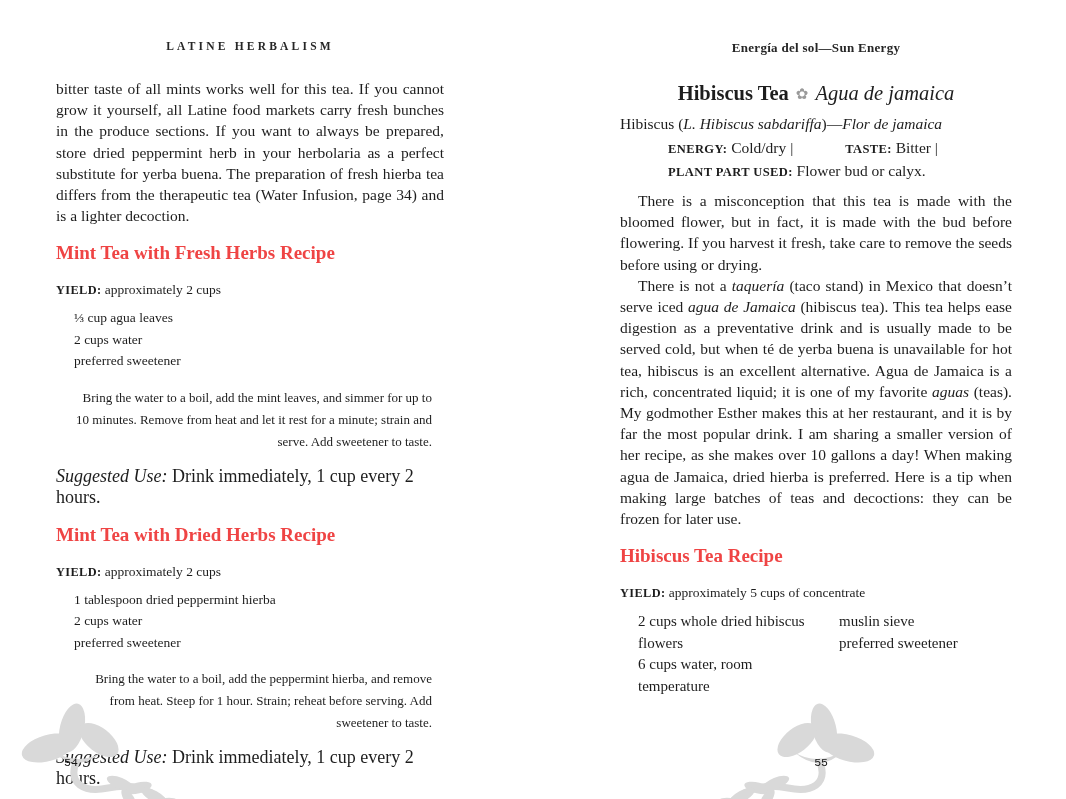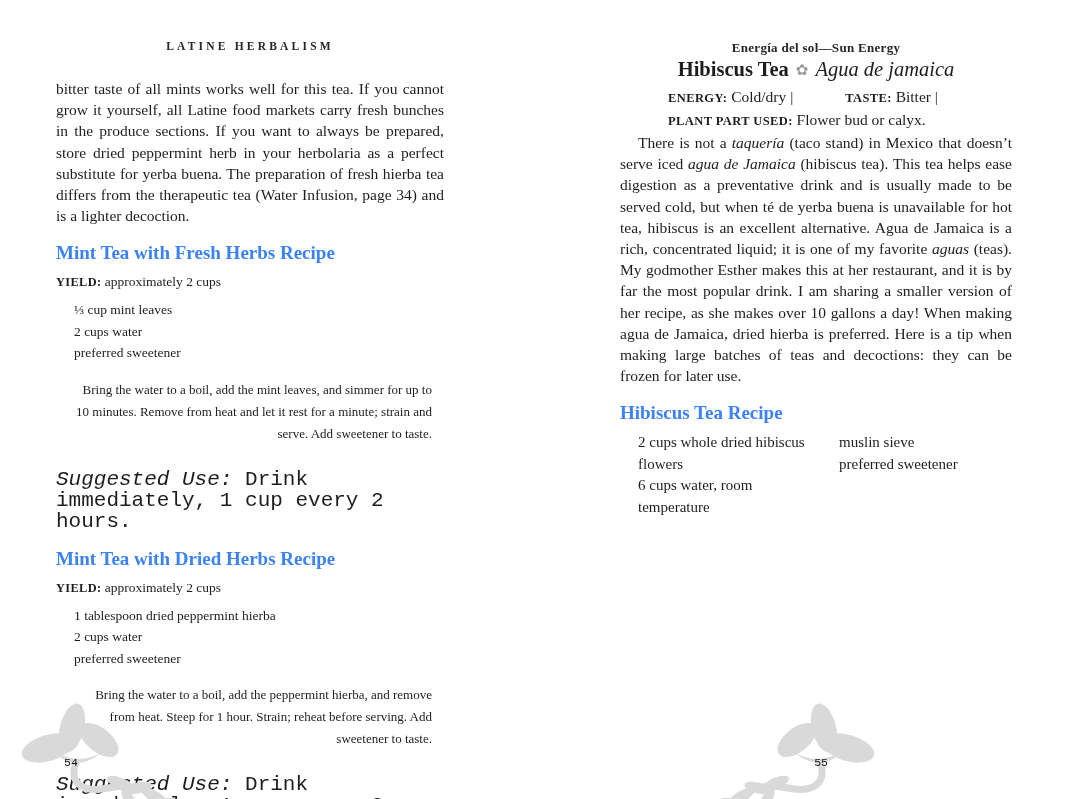--- a/index.html
+++ b/index.html
@@ -13,35 +13,35 @@
   .page-left  { left:0;     width:533px; padding:40px 89px 0 56px; }
   .page-right { left:533px; width:533px; padding:40px 54px 16px 87px; }
 
   .running-head { text-align:center; white-space:nowrap; }
   .page-left  .running-head { font-size:11.5px; font-weight:bold; letter-spacing:3.2px; color:#262626; }
   .page-right .running-head { font-size:13px;  font-weight:bold; letter-spacing:0.3px; color:#262626; }
 
   .body-par { font-size:15.5px; line-height:21.2px; text-align:justify; margin:0; }
   .page-left .continuation { margin-top:26px; }
 
-  h2.recipe-heading { font-size:19px; line-height:22px; font-weight:bold; margin:16px 0 0 0; color:#3b82f6; }
+  h2.recipe-heading { font-size:19px; line-height:22px; font-weight:bold; margin:16px 0 0 0; color:#ef4444; }
 
-  .yield-line { font-size:13.5px; line-height:19px; margin-top:8px; }
+  .yield-line { font-size:13.5px; line-height:19px; margin-top:16px; }
   .yield-label { font-weight:bold; font-size:12.3px; letter-spacing:0.4px; }
 
   .ingredient-list { list-style:none; margin:7px 0 0 18px; padding:0; font-size:13.5px; line-height:21.5px; }
 
   .instructions { font-size:13px; line-height:22px; margin:15px 12px 0 18px; text-align:right; }
   .page-right .instructions { margin:22px 62px 0 18px; }
 
-  .suggested-line { font-size:21px; line-height:21px; margin-top:24px;font-family:Liberation Mono, monospace; }
+  .suggested-line { font-size:18px; line-height:21px; margin-top:13px; }
   .suggested-label { font-style:italic; }
 
   
-  .tea-title { text-align:center; font-size:20.5px; line-height:26px; white-space:nowrap; }
+  .tea-title { text-align:center; margin-top:24px; font-size:20.5px; line-height:26px; white-space:nowrap; }
   .tea-title .t-main { font-weight:bold; }
   .tea-title .t-flower { font-size:15px; padding:0 7px; vertical-align:1px; }
   .tea-title .t-sub { font-style:italic; }
   .botanical-line { font-size:15.5px; line-height:20px; margin-top:7px; }
   .meta-line { font-size:15.5px; line-height:22px; margin-top:3px; }
   .meta-line b, .botanical-line b { font-weight:bold; font-size:12.5px; letter-spacing:0.4px;margin-left:48px; }
   .page-right .body-par { text-indent:18px; }
   .page-right .par-1 { margin-top:7px; }
 
   .ing-grid { display:flex; margin:8px 0 0 18px; font-size:15px; line-height:21.5px; }
@@ -65,21 +65,21 @@
     <div class="running-head">LATINE HERBALISM</div>
 
     <p class="body-par continuation">bitter taste of all mints works well for this tea. If you cannot grow it yourself, all Latine food markets carry fresh bunches in the produce sections. If you want to always be prepared, store dried peppermint herb in your herbolaria as a perfect substitute for yerba buena. The preparation of fresh hierba tea differs from the therapeutic tea (Water Infusion, page 34) and is a lighter decoction.</p>
 
     <h2 class="recipe-heading">Mint Tea with Fresh Herbs Recipe</h2>
     <div class="yield-line">
       <span class="yield-label">YIELD:</span>
       <span class="yield-text">approximately 2 cups</span>
     </div>
     <ul class="ingredient-list">
-      <li>⅓ cup mint leaves</li>
+      <li>⅓ cup agua leaves</li>
       <li>2 cups water</li>
       <li>preferred sweetener</li>
     </ul>
     <p class="instructions">Bring the water to a boil, add the mint leaves, and simmer for up to 10 minutes. Remove from heat and let it rest for a minute; strain and serve. Add sweetener to taste.</p>
     <div class="suggested-line">
       <span class="suggested-label">Suggested Use:</span>
       <span>Drink immediately, 1 cup every 2 hours.</span>
     </div>
 
     <h2 class="recipe-heading">Mint Tea with Dried Herbs Recipe</h2>
@@ -99,25 +99,31 @@
     </div>
   </div>
 
   <div class="page page-right">
     <div class="running-head">Energía del sol—Sun Energy</div>
 
     <div class="tea-title">
       <span class="t-main">Hibiscus Tea</span><span class="t-flower" style="color:#9a9a9a;">✿</span><span class="t-sub">Agua de jamaica</span>
     </div>
 
+    <div class="botanical-line">Hibiscus (<i>L. Hibiscus sabdariffa</i>)—<i>Flor de jamaica</i></div>
     <div class="meta-line"><b>ENERGY:</b> Cold/dry | <b>TASTE:</b> Bitter | <b>PLANT PART USED:</b> Flower bud or calyx.</div>
 
+    <p class="body-par par-1">There is a misconception that this tea is made with the bloomed flower, but in fact, it is made with the bud before flowering. If you harvest it fresh, take care to remove the seeds before using or drying.</p>
     <p class="body-par">There is not a <i>taquería</i> (taco stand) in Mexico that doesn’t serve iced <i>agua de Jamaica</i> (hibiscus tea). This tea helps ease digestion as a preventative drink and is usually made to be served cold, but when té de yerba buena is unavailable for hot tea, hibiscus is an excellent alternative. Agua de Jamaica is a rich, concentrated liquid; it is one of my favorite <i>aguas</i> (teas). My godmother Esther makes this at her restaurant, and it is by far the most popular drink. I am sharing a smaller version of her recipe, as she makes over 10 gallons a day! When making agua de Jamaica, dried hierba is preferred. Here is a tip when making large batches of teas and decoctions: they can be frozen for later use.</p>
 
     <h2 class="recipe-heading">Hibiscus Tea Recipe</h2>
+    <div class="yield-line">
+      <span class="yield-label">YIELD:</span>
+      <span class="yield-text">approximately 5 cups of concentrate</span>
+    </div>
 
     <div class="ing-grid">
       <div class="ing-col-1">
         <div>2 cups whole dried hibiscus flowers</div>
         <div>6 cups water, room temperature</div>
       </div>
       <div class="ing-col-2">
         <div>muslin sieve</div>
         <div>preferred sweetener</div>
       </div>

